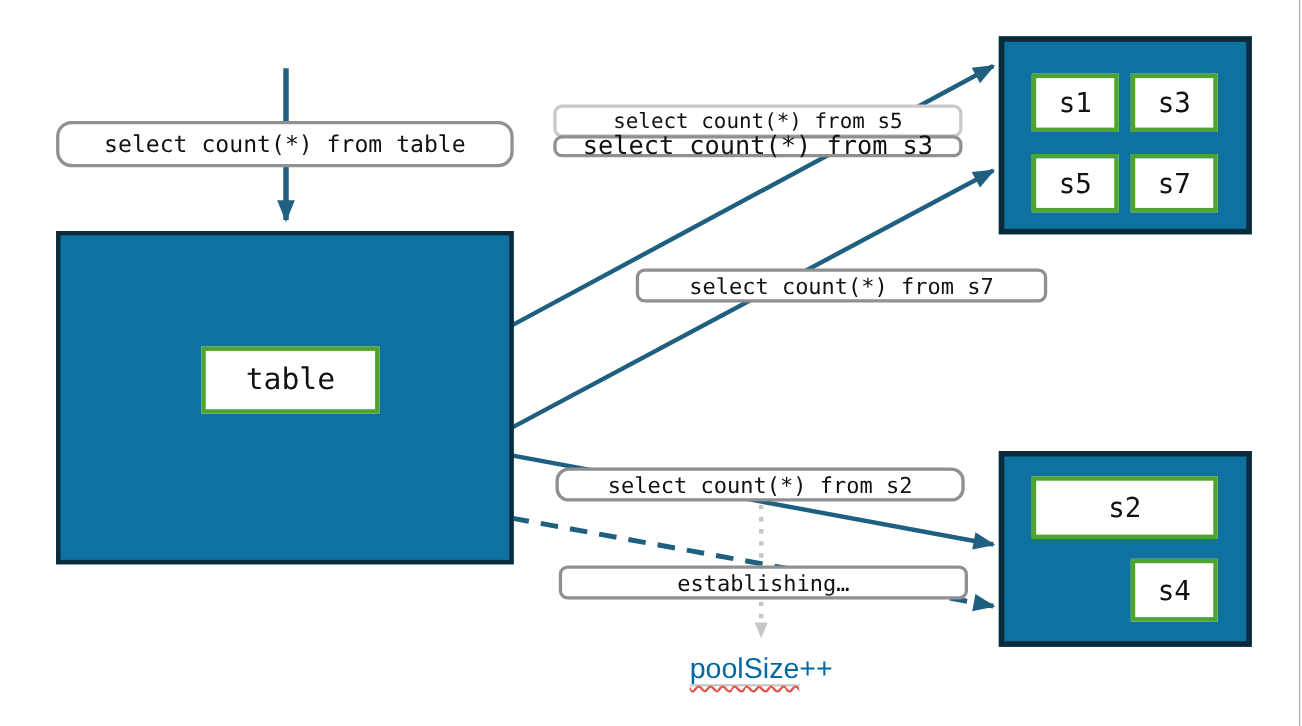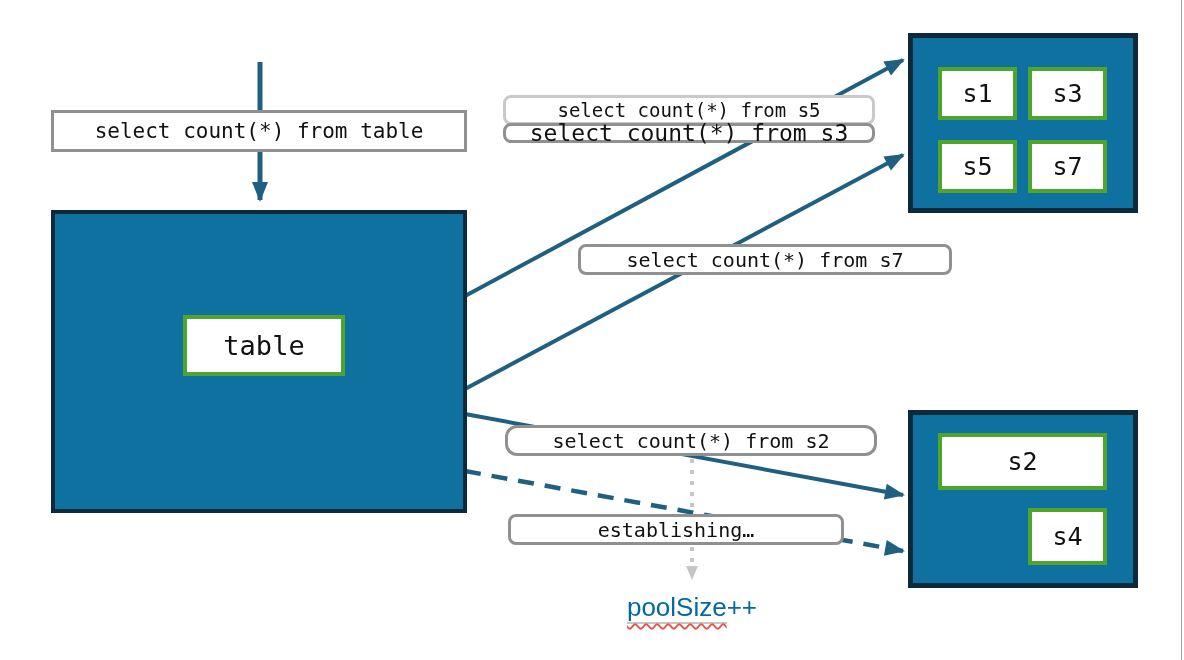--- a/index.html
+++ b/index.html
@@ -21,31 +21,31 @@
   
   .shard{
     position:absolute;box-sizing:border-box;background:#ffffff;
     border:4px solid #4da52e;color:#111;display:flex;align-items:center;justify-content:center;
     font-size:25px;z-index:3;
   }
   .table-inner{left:128px;top:101px;width:162px;height:61px;font-size:27px;}
 
   
   .qlabel{
-    background:#ffffff;border:3px solid #909090;border-radius:0;color:#111;
+    background:#ffffff;border:3px solid #909090;border-radius:14px;color:#111;
     display:flex;align-items:center;justify-content:center;
     font-size:20px;white-space:nowrap;z-index:4;
   }
   .qlabel.light{border-color:#c9c9c9;z-index:3;text-align:center;}
   .q-table{left:51px;top:110px;width:416px;height:42px;font-size:21px;}
   .q-s5{left:503px;top:95px;width:372px;height:30px;border-radius:8px;font-size:19px;}
   .q-s3{left:503px;top:123px;width:372px;height:20px;border-radius:8px;font-size:23px;}
   .q-s7{left:578px;top:244px;width:374px;height:31px;border-radius:8px;}
   .q-s2{left:505px;top:425px;width:372px;height:31px;border-radius:12px;}
-  .q-est{left:508px;top:514px;width:336px;height:31px;border-radius:8px;}
+  .q-est{left:508px;top:514px;width:372px;height:31px;border-radius:8px;}
 
   
   .pool-note{
     left:600px;top:592px;width:184px;text-align:center;z-index:2;
     font-family:"Liberation Sans","DejaVu Sans",sans-serif;
     font-size:26px;color:#0369a1;font-weight:400;
   }
   .pool-note .squiggle{
     border-bottom:2px solid #c6c6c6;
     text-decoration-line:underline;

